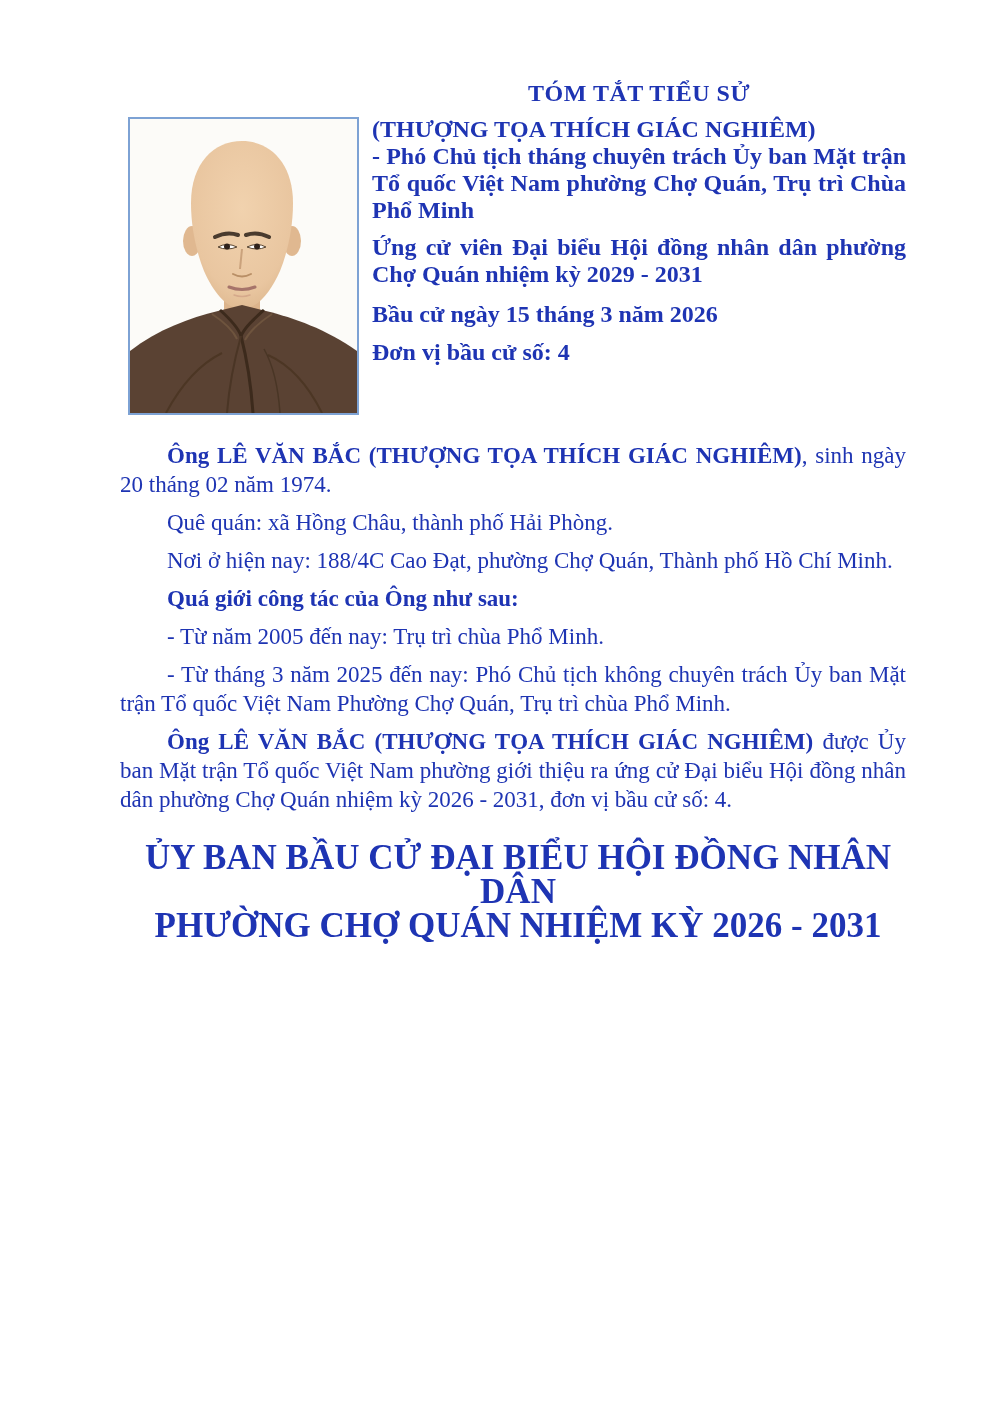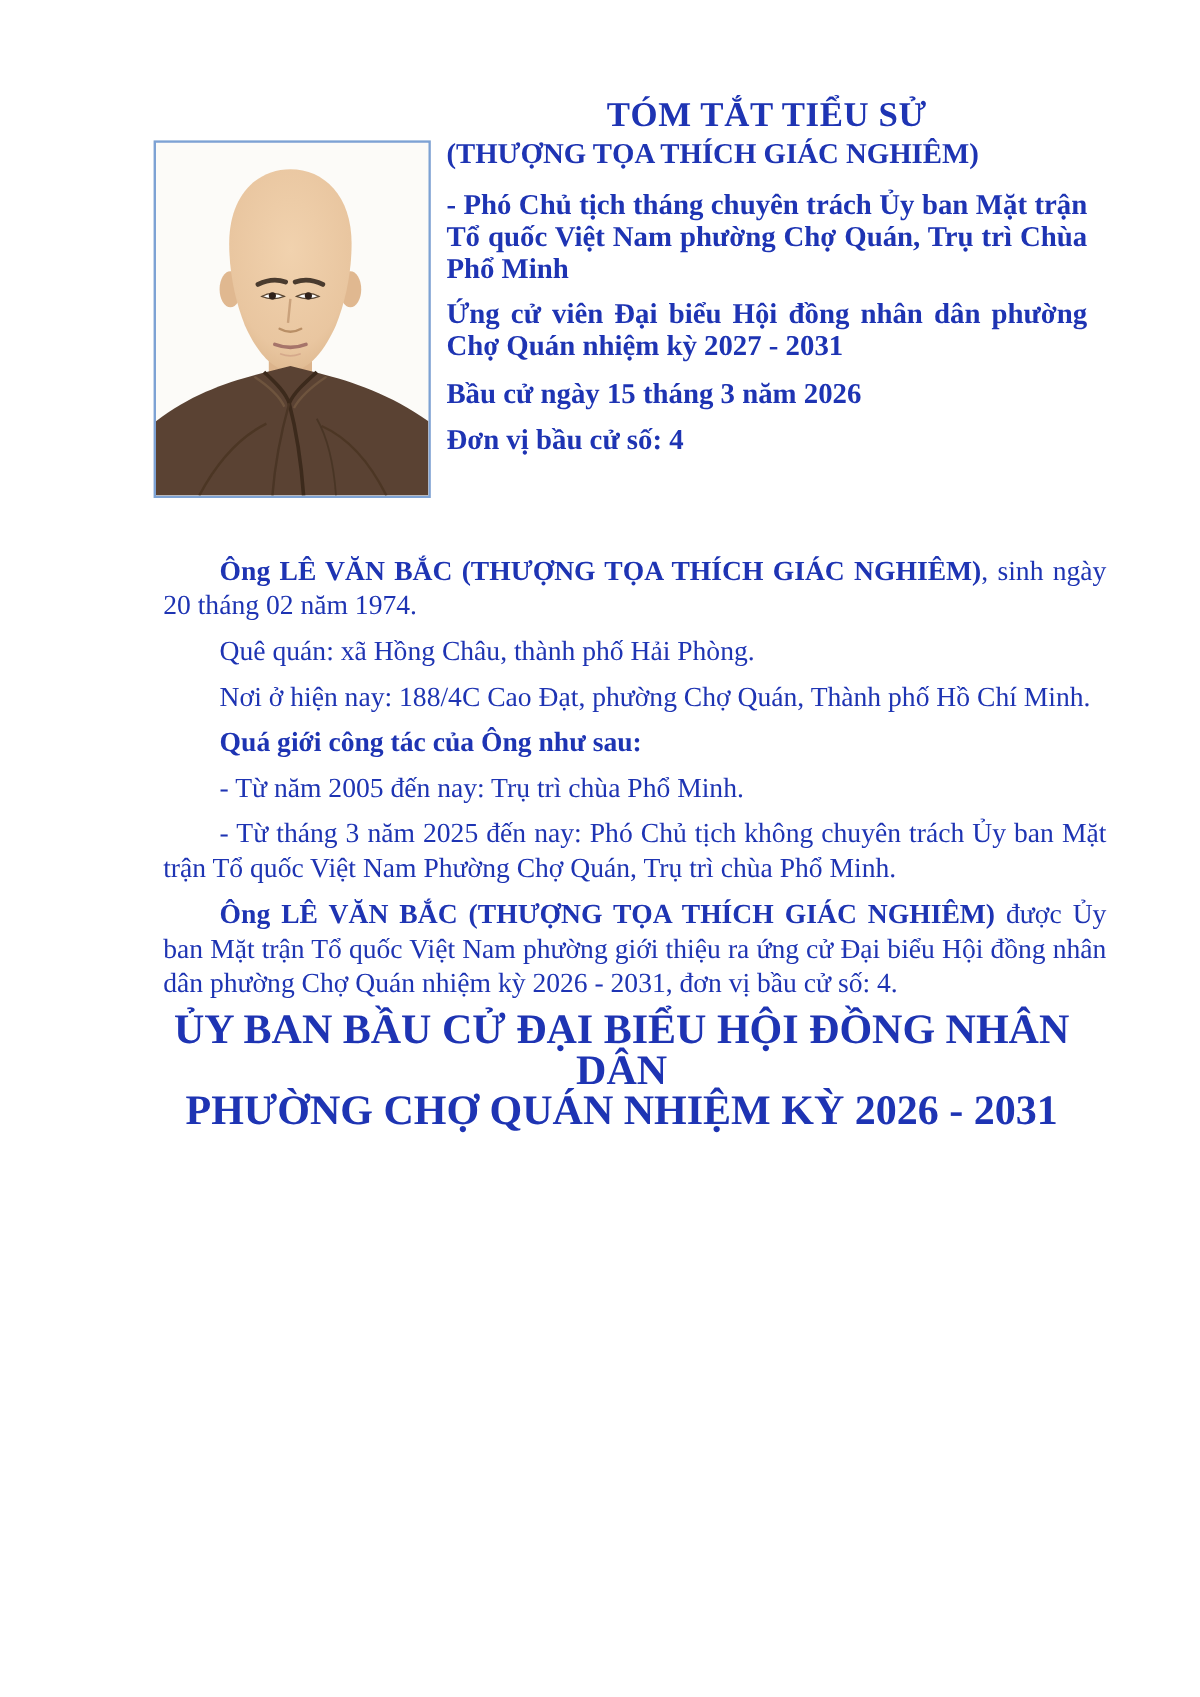--- a/index.html
+++ b/index.html
@@ -9,51 +9,50 @@
     height: 1414px;
     background: #ffffff;
     font-family: "Liberation Serif", "DejaVu Serif", serif;
     color: #1e34b3;
     overflow: hidden;
   }
   .doc-title {
     position: absolute;
     left: 372px; top: 80px; width: 534px;
     text-align: center;
-    font-size: 29px; font-weight: bold;
+    font-size: 24px; font-weight: bold;
     letter-spacing: 0.5px;
   }
   .photo-frame {
     position: absolute;
     left: 128px; top: 117px;
     width: 227px; height: 294px;
     border: 2px solid #7da2d4;
     background: #fcfbf8;
     box-sizing: content-box;
   }
   .photo-frame svg { display: block; }
   .info {
     position: absolute;
     left: 372px; top: 116px; width: 534px;
     font-size: 24px; font-weight: bold;
     line-height: 27px;
   }
   .info p { margin: 0; }
   .info .name   { margin-bottom: 5px; }
-  .info .alias  { margin-bottom: 15px; }
+  .info .alias  { }
   .info .position  { margin-bottom: 10px; text-align: justify; }
   .info .candidacy { margin-bottom: 13px; text-align: justify; }
   .info .edate     { margin-bottom: 11px; }
   .bio {
     position: absolute;
-    left: 120px; top: 461px; width: 786px;
+    left: 120px; top: 441px; width: 786px;
     font-size: 23px;
     line-height: 29px;
     text-align: justify;
-    margin-left: 16px;
   }
   .bio p { margin: 0 0 9px 0; text-indent: 47px; }
   .bio .b { font-weight: bold; }
   .doc-footer {
     position: absolute;
     left: 118px; top: 841px; width: 800px;
     text-align: center;
     font-size: 35px; font-weight: bold;
     line-height: 34px;
   }
@@ -108,21 +107,21 @@
 
       <path d="M36,294 C52,264 72,244 92,234" stroke="#483320" stroke-width="2" fill="none" opacity="0.8"></path>
       <path d="M192,294 C176,262 156,244 138,236" stroke="#483320" stroke-width="2" fill="none" opacity="0.8"></path>
       <path d="M150,294 C148,266 142,244 134,230" stroke="#42301f" stroke-width="1.5" fill="none" opacity="0.7"></path>
     </svg>
   </div>
 
   <div class="info">
     <p class="alias">(THƯỢNG TỌA THÍCH GIÁC NGHIÊM)</p>
     <p class="position">- Phó Chủ tịch tháng chuyên trách Ủy ban Mặt trận Tổ quốc Việt Nam phường Chợ Quán, Trụ trì Chùa Phổ Minh</p>
-    <p class="candidacy">Ứng cử viên Đại biểu Hội đồng nhân dân phường Chợ Quán nhiệm kỳ 2027 - 2031</p>
+    <p class="candidacy">Ứng cử viên Đại biểu Hội đồng nhân dân phường Chợ Quán nhiệm kỳ 2029 - 2031</p>
     <p class="edate">Bầu cử ngày 15 tháng 3 năm 2026</p>
     <p class="eunit">Đơn vị bầu cử số: 4</p>
   </div>
 
   <div class="bio">
     <p><span class="b">Ông LÊ VĂN BẮC (THƯỢNG TỌA THÍCH GIÁC NGHIÊM)</span><span>, sinh ngày 20 tháng 02 năm 1974.</span></p>
     <p>Quê quán: xã Hồng Châu, thành phố Hải Phòng.</p>
     <p>Nơi ở hiện nay: 188/4C Cao Đạt, phường Chợ Quán, Thành phố Hồ Chí Minh.</p>
     <p class="b">Quá giới công tác của Ông như sau:</p>
     <p>- Từ năm 2005 đến nay: Trụ trì chùa Phổ Minh.</p>

